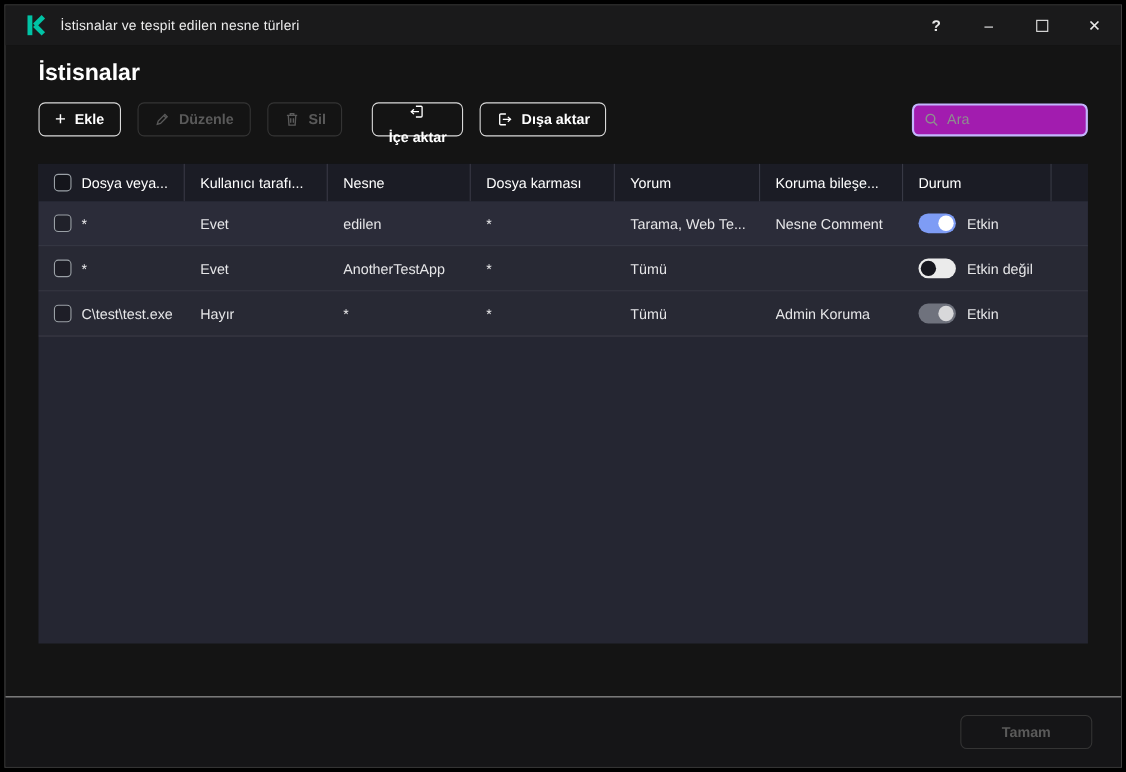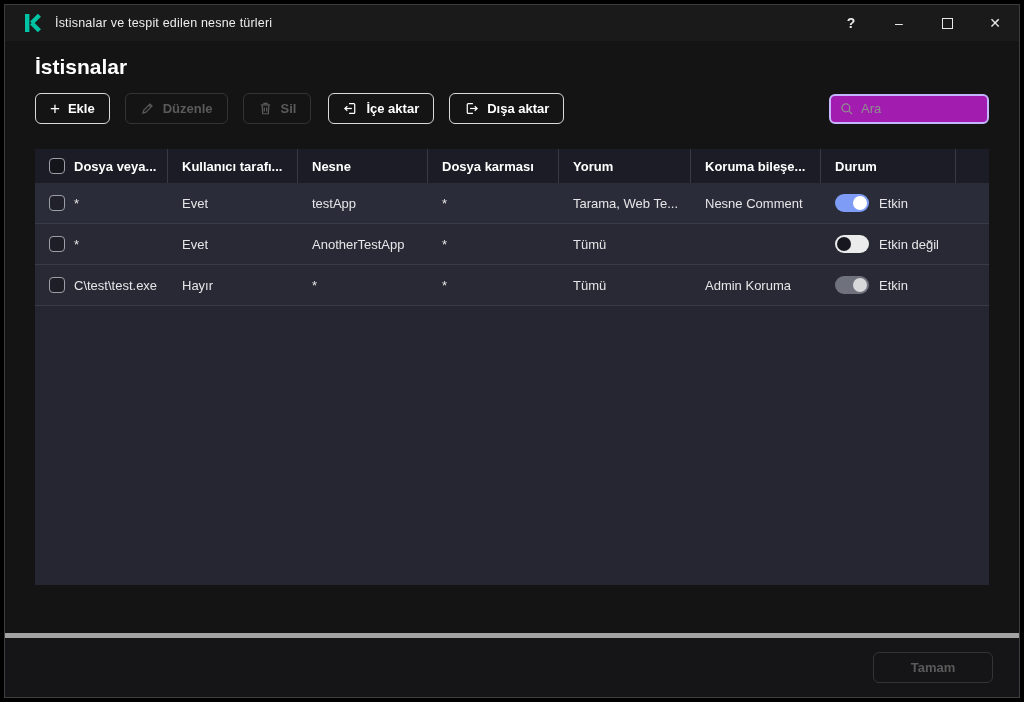--- a/index.html
+++ b/index.html
@@ -38,21 +38,21 @@
   .search input { flex:1; background:transparent; border:none; outline:none; color:#d6d6d6;
     font-size:13px; font-family:"Liberation Sans",sans-serif; min-width:0; }
   .search input::placeholder { color:#8e8e8e; }
 
   
   .table { margin-top:25px; height:436px; background:#252632; display:flex; flex-direction:column; }
   .grid { display:grid; grid-template-columns:133px 130px 130px 131px 132px 130px 135px 1fr;
     align-items:center; }
   .thead { height:34px; flex:0 0 34px; background:#1b1c25; }
   .hcell { height:100%; display:flex; align-items:center; padding-left:14px;
-    border-right:1px solid #383945; font-size:13px; font-weight:bold; color:#ffffff;
+    border-right:1px solid #383945; font-size:13px; font-weight:normal; color:#ffffff;
     white-space:nowrap; overflow:hidden; }
   .hcell.last { border-right:none; }
   .tbody { flex:1 1 auto; overflow:hidden; }
   .trow { height:41px; background:#282934; border-bottom:1px solid #3a3b47; }
   .trow.first { background:#2b2c39; }
   .cell { display:flex; align-items:center; padding-left:14px; height:100%;
     font-size:13px; color:#e6e6e8; white-space:nowrap; overflow:hidden; }
   .cell-text { overflow:hidden; text-overflow:clip; }
   .checkbox { width:16px; height:16px; border:1.5px solid #9aa0a6; border-radius:4px;
     background:rgba(0,0,0,.25); display:inline-block; flex:0 0 16px; margin-right:9px; }
@@ -62,21 +62,21 @@
     margin-right:10px; flex:0 0 34px; }
   .toggle .knob { position:absolute; top:2px; width:14px; height:14px; border-radius:50%; }
   .toggle.on { background:#7e9cf5; }
   .toggle.on .knob { right:2px; background:#ffffff; }
   .toggle.off { background:#ebebeb; }
   .toggle.off .knob { left:2px; background:#17171f; }
   .toggle.on.dis { background:#6f727d; }
   .toggle.on.dis .knob { background:#d8d8da; }
 
   
-  .footer { flex:0 0 64px; background:#151517; border-top:5px solid #a3a3a3;
+  .footer { flex:0 0 64px; background:#151517; border-top:1px solid #a3a3a3;
     display:flex; align-items:center; justify-content:flex-end; padding-right:26px; gap:2px; }
   .footer .btn { width:120px; justify-content:center; margin-right:0; height:31px; }
 
   svg { display:block; }
 </style>
 </head>
 <body>
 
 <div class="stage">
   <div class="window">
@@ -121,21 +121,21 @@
           <span class="bicon">
             <svg viewBox="0 0 16 16" width="15" height="15" fill="none" stroke="#5a5a5a" stroke-width="1.3">
               <path d="M3 4.2h10"></path>
               <path d="M6.3 4V2.6h3.4V4"></path>
               <path d="M4.4 4.4l.6 9.2h6l.6-9.2"></path>
               <path d="M6.7 7v4.2M9.3 7v4.2"></path>
             </svg>
           </span>
           <span>Sil</span>
         </button>
-        <button class="btn" style="margin-left:2px;">
+        <button class="btn" style="margin-left:12px;flex-direction:column;">
           <span class="bicon">
             <svg viewBox="0 0 16 16" width="15" height="15" fill="none" stroke="#ffffff" stroke-width="1.3">
               <path d="M6.5 2.8h5a1 1 0 0 1 1 1v8.4a1 1 0 0 1-1 1h-5"></path>
               <path d="M9.5 8H2"></path>
               <path d="M4.6 5.6L2 8l2.6 2.4"></path>
             </svg>
           </span>
           <span>İçe aktar</span>
         </button>
         <button class="btn">
@@ -177,21 +177,21 @@
         <div class="tbody">
             <div class="trow grid first">
               <div class="cell">
                 <span class="checkbox"></span>
                 <span class="cell-text">*</span>
               </div>
               <div class="cell">
                 <span class="cell-text">Evet</span>
               </div>
               <div class="cell">
-                <span class="cell-text">testApp</span>
+                <span class="cell-text">edilen</span>
               </div>
               <div class="cell">
                 <span class="cell-text">*</span>
               </div>
               <div class="cell">
                 <span class="cell-text">Tarama, Web Te...</span>
               </div>
               <div class="cell">
                 <span class="cell-text">Nesne Comment</span>
               </div>

